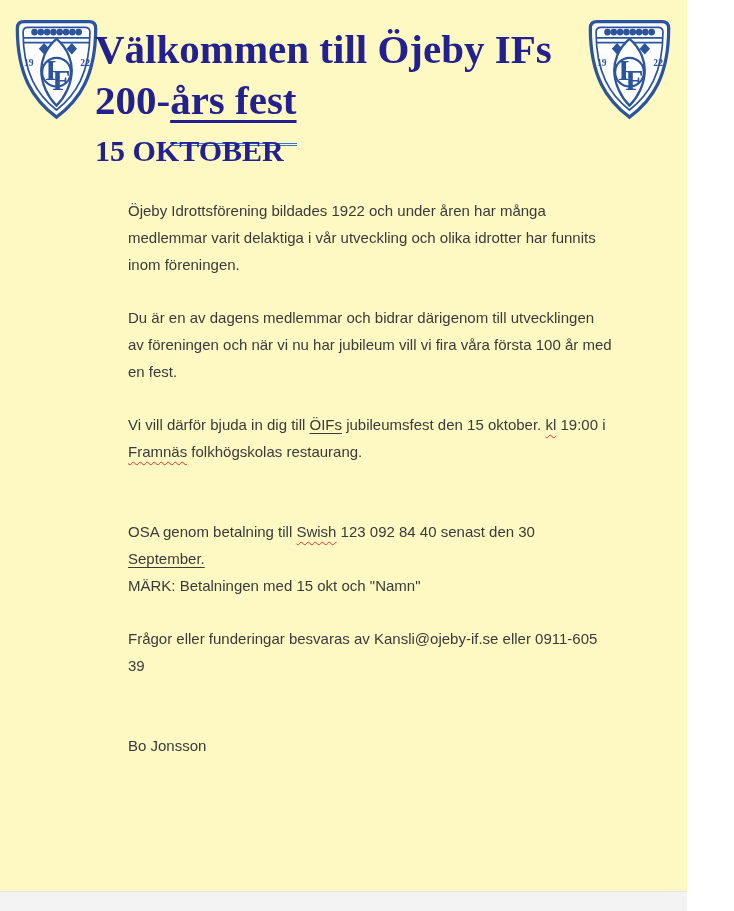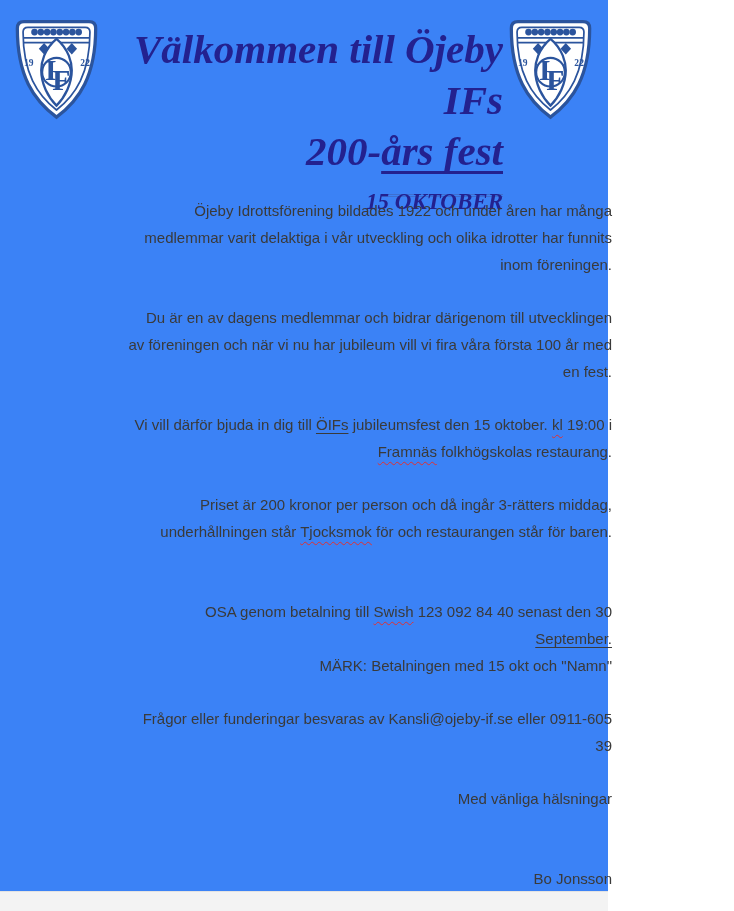--- a/index.html
+++ b/index.html
@@ -1,39 +1,39 @@
 <!DOCTYPE html>
 <html><head>
 <meta charset="utf-8">
 <style>
   * { margin: 0; padding: 0; box-sizing: border-box; }
   html, body { width: 734px; height: 911px; }
   body { background: #ffffff; font-family: "Liberation Sans", sans-serif; overflow: hidden; }
 
-  .page { position: relative; width: 608px; height: 911px; background: #3b82f6; }
+  .page { position: relative; width: 687px; height: 911px; background: #fef9c3; }
 
   
   .header { position: relative; height: 197px; }
   .crest { position: absolute; top: 13px; width: 97px; height: 107px; }
   .crest-left { left: 8px; }
   .crest-right { right: 9px; }
 
-  .title-block { position: absolute; left: 101px; right: 105px; top: 24px; text-align: right; font-style: italic; }
+  .title-block { position: absolute; left: 95px; right: 105px; top: 24px; text-align: left; }
   .title-line { font-family: "Liberation Serif", serif; font-weight: bold; color: #23218F;
                 font-size: 41px; line-height: 51px; letter-spacing: 0px; }
   .title-underlined { text-decoration: underline; text-decoration-thickness: 3px;
                       text-underline-offset: 6px; text-decoration-skip-ink: none;
                       border-bottom: 3px double #3D6FD1; padding-bottom: 20px; }
   .date-line { font-family: "Liberation Serif", serif; font-weight: bold; color: #23218F;
-               font-size: 23px; line-height: 34px; margin-top: 8px; }
+               font-size: 30px; line-height: 34px; margin-top: 8px; }
 
   
   .content { position: absolute; left: 128px; top: 197px; width: 484px;
              font-size: 15px; line-height: 27px; color: #3A3A3A; }
-  .para { margin: 0 0 26px 0; text-align: right; }
+  .para { margin: 0 0 26px 0; }
   .para.blank { height: 27px; margin: 0; }
   .mark-spelling { text-decoration-line: underline; text-decoration-style: wavy;
                    text-decoration-color: #E03131; text-decoration-thickness: 1px;
                    text-underline-offset: 4px; text-decoration-skip-ink: none; }
   .mark-grammar { text-decoration-line: underline; text-decoration-style: double;
                   text-decoration-color: #3D6FD1; text-decoration-thickness: 1px;
                   text-underline-offset: 3px; text-decoration-skip-ink: none; text-decoration: underline; }
 
   
   .bottom-bar { position: absolute; left: 0; right: 0; bottom: 0; height: 20px;
@@ -108,24 +108,22 @@
         <text x="55" y="81" font-size="31" font-weight="bold" text-anchor="middle">F</text>
       </svg>
     </div>
 
   </div>
 
   <div class="content">
       <p class="para"><span>Öjeby Idrottsförening bildades 1922 och under åren har många medlemmar varit delaktiga i vår utveckling och olika idrotter har funnits inom föreningen.</span></p>
       <p class="para"><span>Du är en av dagens medlemmar och bidrar därigenom till utvecklingen av föreningen och när vi nu har jubileum vill vi fira våra första 100 år med en fest.</span></p>
       <p class="para"><span>Vi vill därför bjuda in dig till </span><span class="mark-grammar">ÖIFs</span><span> jubileumsfest den 15 oktober. </span><span class="mark-spelling">kl</span><span> 19:00 i </span><span class="mark-spelling">Framnäs</span><span> folkhögskolas restaurang.</span></p>
-      <p class="para"><span>Priset är 200 kronor per person och då ingår 3-rätters middag, underhållningen står </span><span class="mark-spelling">Tjocksmok</span><span> för och restaurangen står för baren.</span></p>
       <p class="para blank"></p>
       <p class="para"><span>OSA genom betalning till </span><span class="mark-spelling">Swish</span><span> 123 092 84 40 senast den 30 </span><span class="mark-grammar">September.</span><br><span>MÄRK: Betalningen med 15 okt och "Namn"</span></p>
       <p class="para"><span>Frågor eller funderingar besvaras av Kansli@ojeby-if.se eller 0911-605 39</span></p>
-      <p class="para"><span>Med vänliga hälsningar</span></p>
       <p class="para blank"></p>
       <p class="para"><span>Bo Jonsson</span></p>
     </div>
 
   <div class="bottom-bar"></div>
 
 </div>
 
 </body></html>

